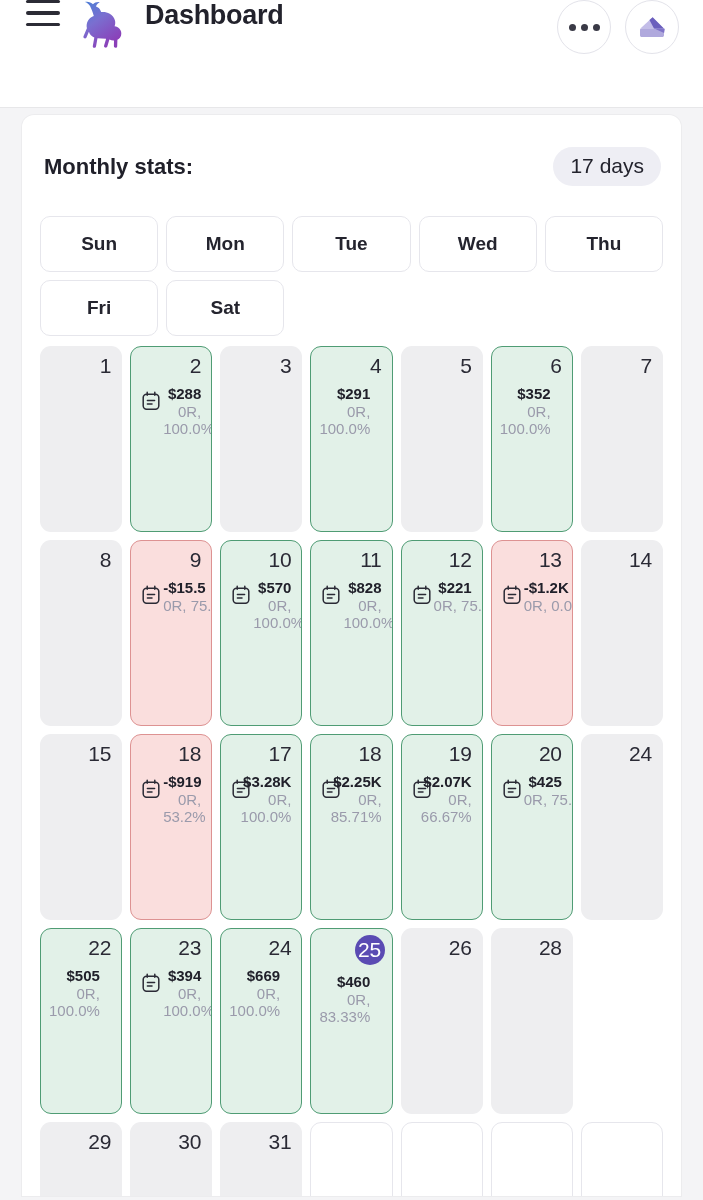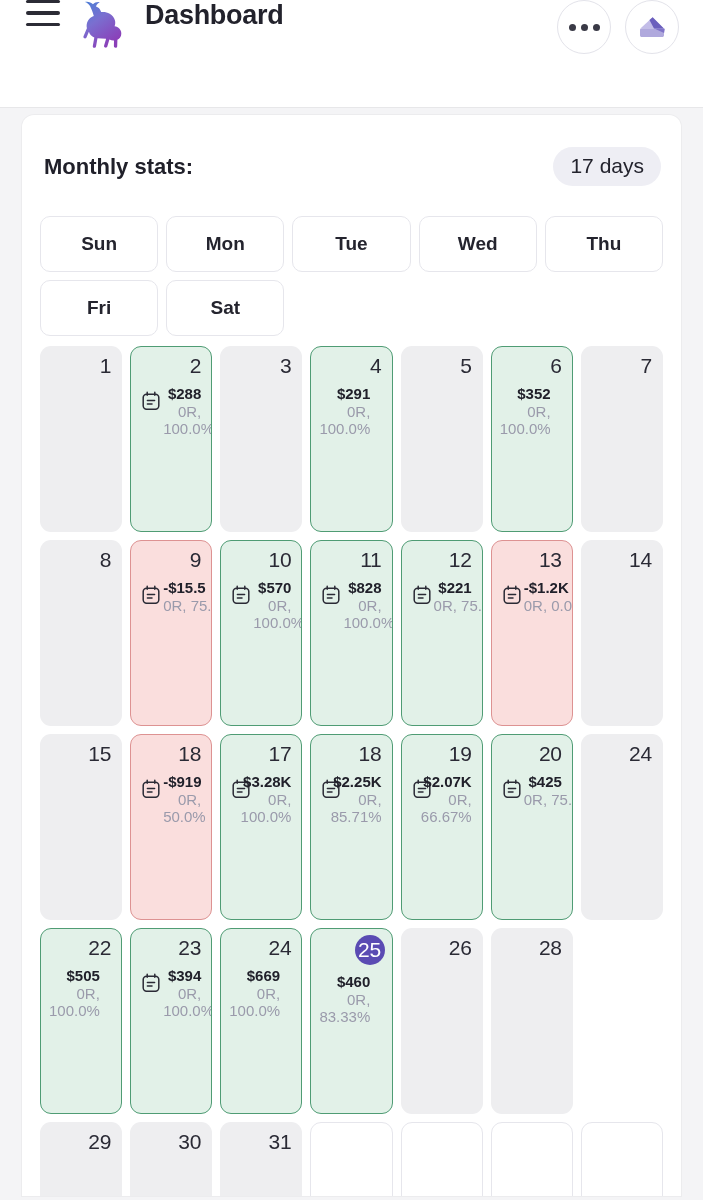--- a/index.html
+++ b/index.html
@@ -349,21 +349,21 @@
             <div class="day-num">18</div>
             <div class="day-body">
               <svg class="note-icon" width="24" height="24" viewBox="0 0 24 24" fill="none" stroke="#2a2a35" stroke-width="1.5" stroke-linecap="round">
                 <rect x="4.2" y="5.2" width="15.6" height="15" rx="3.4"></rect>
                 <path d="M8.2 3.2v3M15.8 3.2v3"></path>
                 <path d="M8.4 11.6h7.2M8.4 15h4.6"></path>
               </svg>
               <div class="amounts">
                 <div class="amt">-$919</div>
                 <div class="sub">0R,</div>
-                <div class="sub">50.0%</div>
+                <div class="sub">53.2%</div>
               </div>
             </div>
           </div>
           <div class="day pos">
             <div class="day-num">17</div>
             <div class="day-body tight">
               <svg class="note-icon" width="24" height="24" viewBox="0 0 24 24" fill="none" stroke="#2a2a35" stroke-width="1.5" stroke-linecap="round">
                 <rect x="4.2" y="5.2" width="15.6" height="15" rx="3.4"></rect>
                 <path d="M8.2 3.2v3M15.8 3.2v3"></path>
                 <path d="M8.4 11.6h7.2M8.4 15h4.6"></path>

